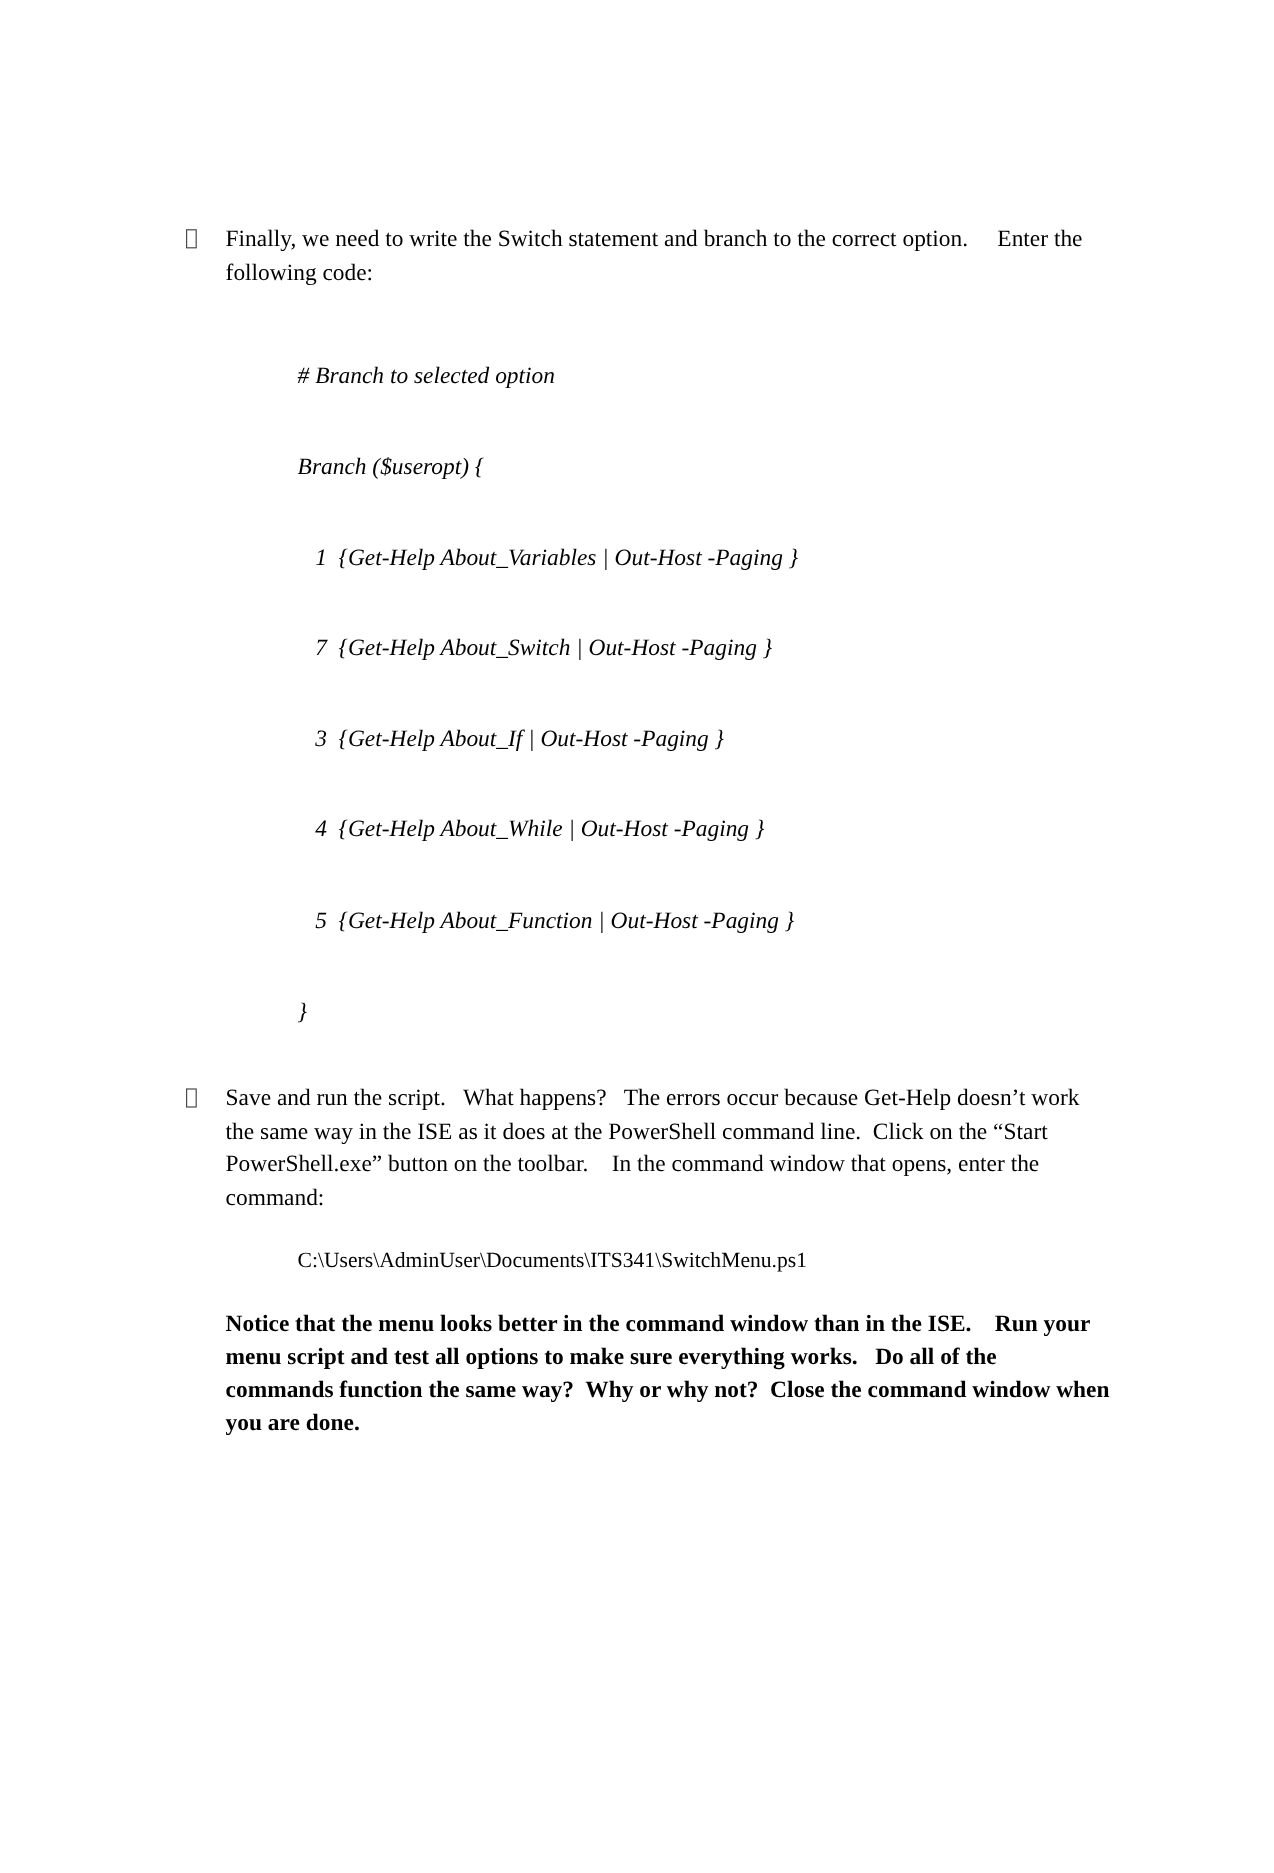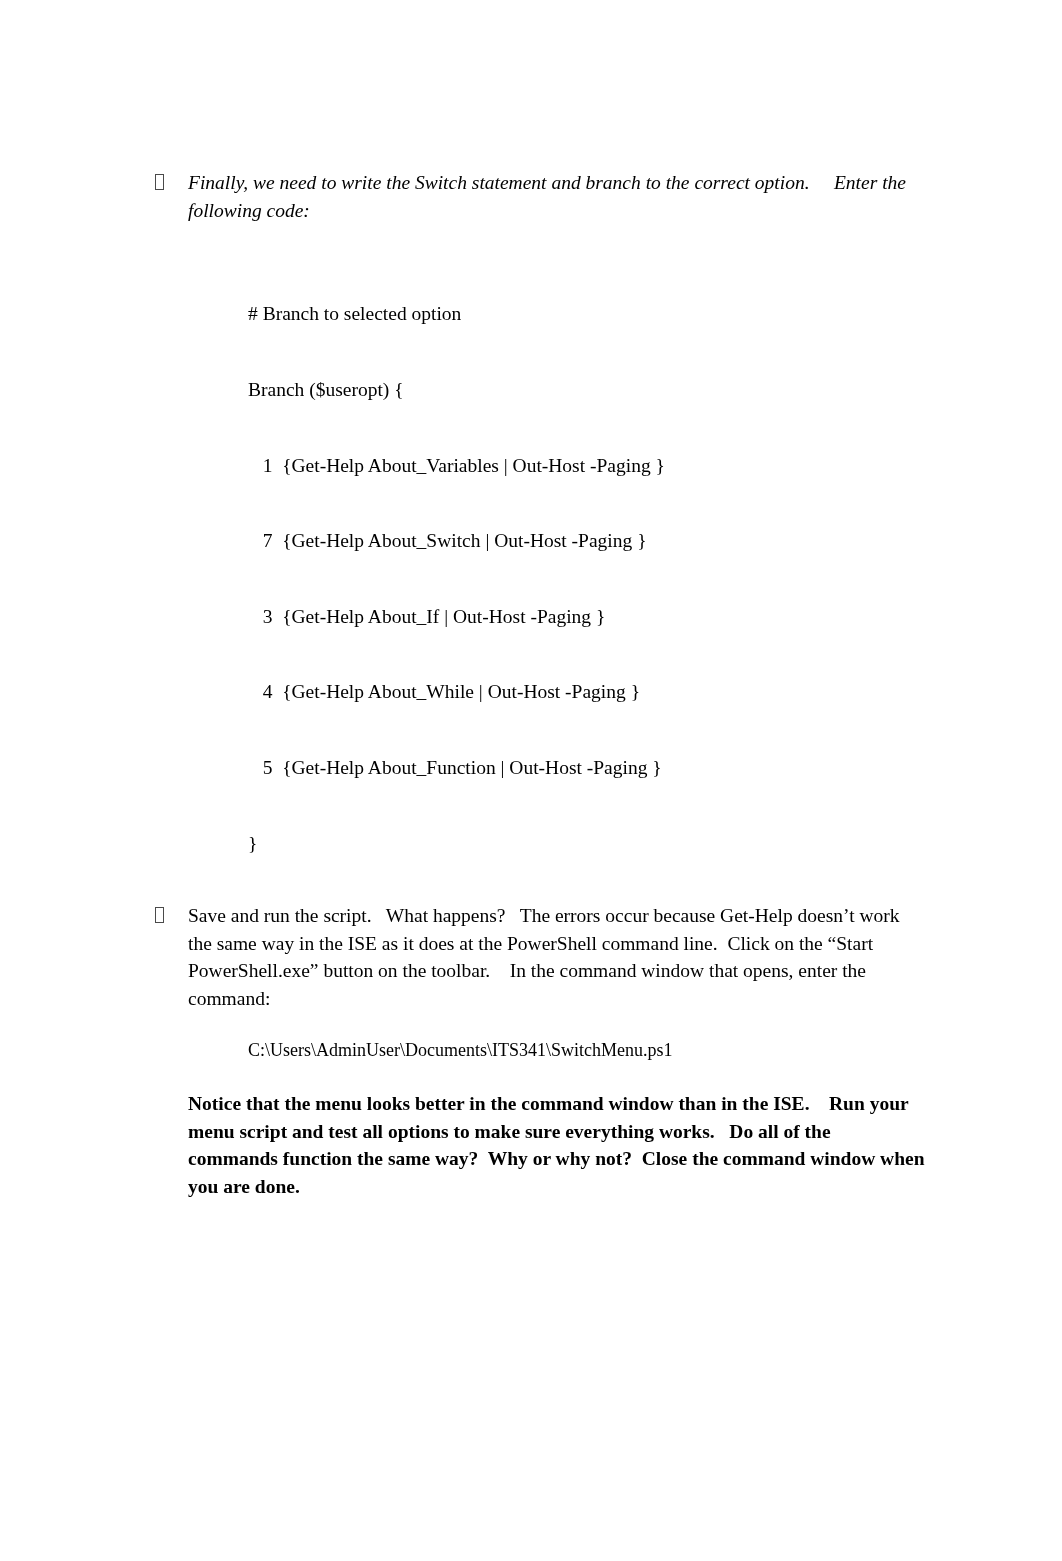--- a/index.html
+++ b/index.html
@@ -50,20 +50,21 @@
   
   .code-block {
     position: absolute;
     left: 248px;
     font-size: 19.5px;
     line-height: 25.2px;
     white-space: pre;
   }
   .code-line {
     white-space: pre;
+    font-style: italic;
   }
 
   
   .indent-line {
     position: absolute;
     left: 248px;
     font-size: 18px;
     line-height: 27.6px;
     white-space: pre;
   }
@@ -74,21 +75,21 @@
     left: 188px;
     width: 737px;
     font-size: 19.5px;
     line-height: 27.6px;
     white-space: pre-wrap;
     text-align: left;
     font-weight: bold;
   }
 
   
-  #bullet-1 { top: 169px; font-style: italic; }
+  #bullet-1 { top: 186px; }
   #code-1   { top: 251px; }
   #bullet-2 { top: 902px; }
   #path-1   { top: 1037px; }
   #para-1   { top: 1090px; }
 </style>
 </head>
 <body>
 
 <div class="page">
 

